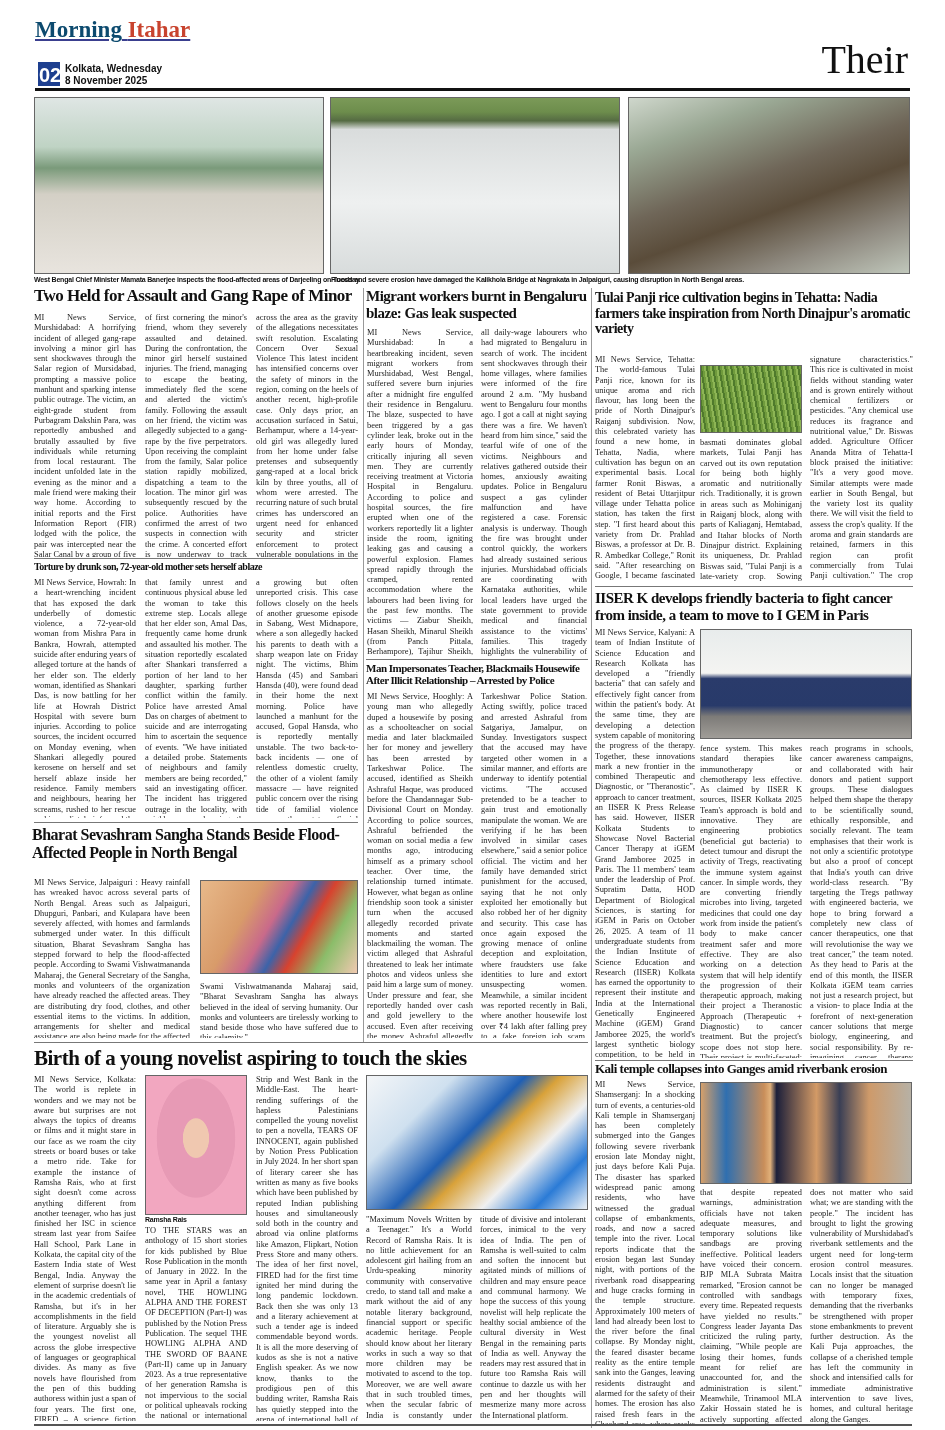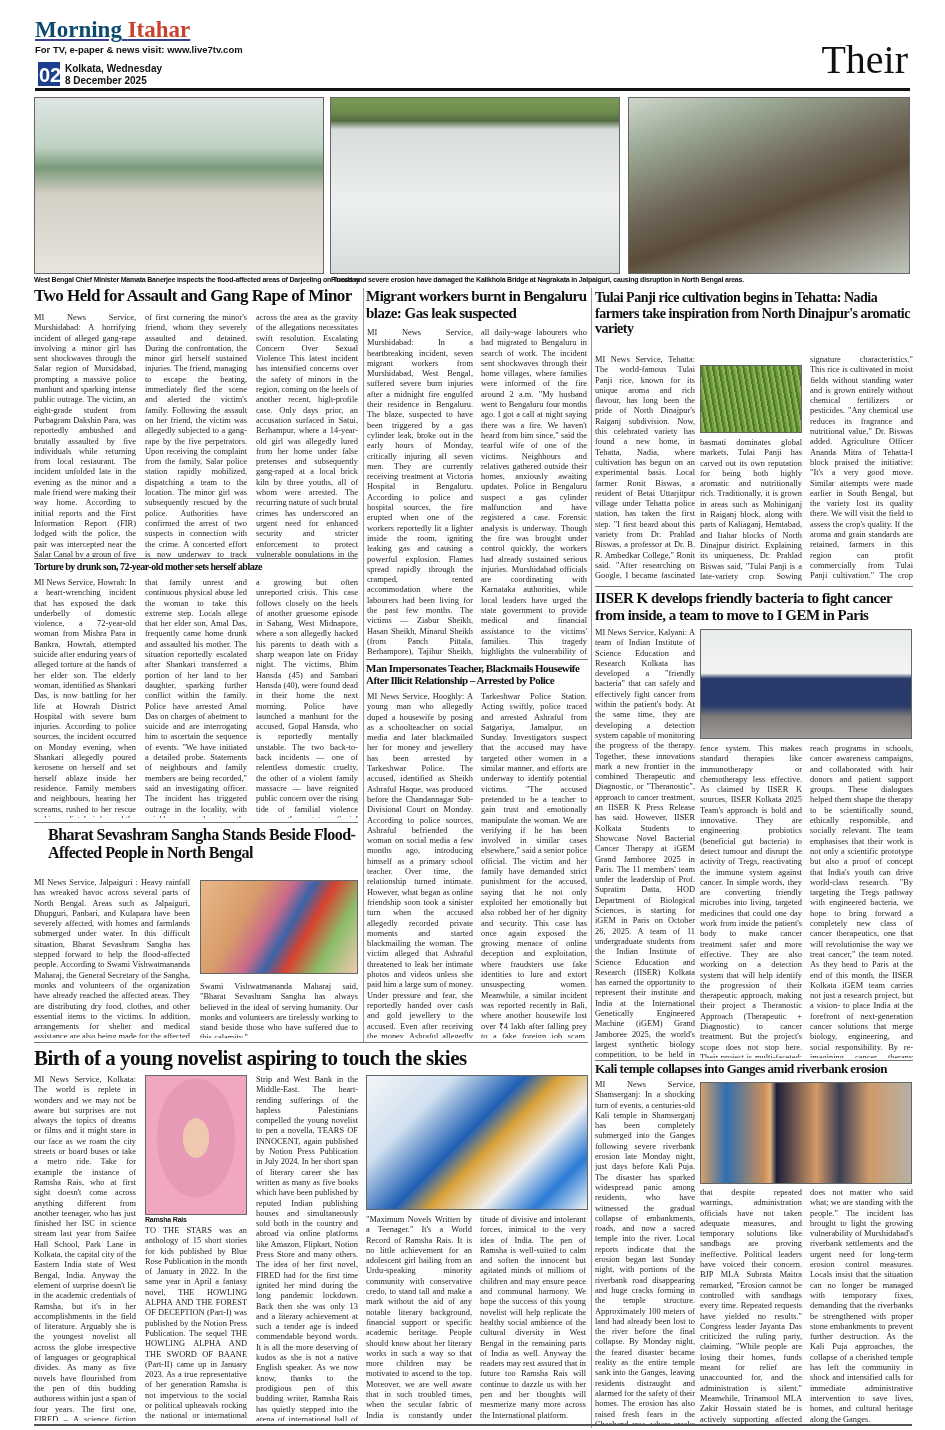--- a/index.html
+++ b/index.html
@@ -30,25 +30,24 @@
 .temple{background:linear-gradient(90deg,#d6a06a 0%,#2f6fb0 12%,#c98e5a 30%,#e0b07a 33%,#1c1f3a 36%,#d39a66 55%,#3a3f55 66%,#ce9a6a 80%,#b7b1a5 100%)}
 </style>
 </head>
 <body>
 
 <div class="masthead">
   <div class="brand">
     <span class="m">Morning</span>
     <span class="i">Itahar</span>
   </div>
-  <div class="visit">For TV, e-paper &amp; news visit: www.live7tv.com</div>
   <div class="pnum">02</div>
   <div class="dateline">
     <div>Kolkata, Wednesday</div>
-    <div>8 December 2025</div>
+    <div>8 November 2025</div>
   </div>
   <div class="section">Their</div>
 </div>
 <div class="rule"></div>
 
 <div class="photo ph1" style="left:34px;top:97px;width:290px;height:177px"></div>
 <div class="photo ph2" style="left:330px;top:97px;width:290px;height:177px"></div>
 <div class="photo ph3" style="left:628px;top:97px;width:282px;height:177px"></div>
 <div class="caption" style="left:34px;top:276px">West Bengal Chief Minister Mamata Banerjee inspects the flood-affected areas of Darjeeling on Tuesday.</div>
 <div class="caption" style="left:331px;top:276px">Floods and severe erosion have damaged the Kalikhola Bridge at Nagrakata in Jalpaiguri, causing disruption in North Bengal areas.</div>
@@ -58,21 +57,21 @@
 <div class="body col" style="left:145px;top:313px;width:102px;height:244px">of first cornering the minor's friend, whom they severely assaulted and detained. During the confrontation, the minor girl herself sustained injuries. The friend, managing to escape the beating, immediately fled the scene and alerted the victim's family. Following the assault on her friend, the victim was allegedly subjected to a gang-rape by the five perpetrators. Upon receiving the complaint from the family, Salar police station rapidly mobilized, dispatching a team to the location. The minor girl was subsequently rescued by the police. Authorities have confirmed the arrest of two suspects in connection with the crime. A concerted effort is now underway to track down and apprehend the remaining three accused who are currently at large. The police are conducting extensive searches</div>
 <div class="body col" style="left:256px;top:313px;width:102px;height:244px">across the area as the gravity of the allegations necessitates swift resolution. Escalating Concern Over Sexual Violence This latest incident has intensified concerns over the safety of minors in the region, coming on the heels of another recent, high-profile case. Only days prior, an accusation surfaced in Satui, Berhampur, where a 14-year-old girl was allegedly lured from her home under false pretenses and subsequently gang-raped at a local brick kiln by three youths, all of whom were arrested. The recurring nature of such brutal crimes has underscored an urgent need for enhanced security and stricter enforcement to protect vulnerable populations in the district. The community remains in a state of high tension pending the full apprehension of all suspects in the Salar case.</div>
 <div class="hr" style="left:34px;top:558px;width:324px;height:1px"></div>
 
 <div class="hl" style="left:34px;top:561px;width:324px;font-size:10px">Torture by drunk son, 72-year-old mother sets herself ablaze</div>
 <div class="body col" style="left:34px;top:578px;width:102px;height:240px">MI News Service, Howrah: In a heart-wrenching incident that has exposed the dark underbelly of domestic violence, a 72-year-old woman from Mishra Para in Bankra, Howrah, attempted suicide after enduring years of alleged torture at the hands of her elder son. The elderly woman, identified as Shankari Das, is now battling for her life at Howrah District Hospital with severe burn injuries. According to police sources, the incident occurred on Monday evening, when Shankari allegedly poured kerosene on herself and set herself ablaze inside her residence. Family members and neighbours, hearing her screams, rushed to her rescue and immediately informed the Bankra Investigation Centre. Police personnel arrived promptly and shifted her to the hospital. Preliminary investigations suggest</div>
 <div class="body col" style="left:145px;top:578px;width:102px;height:240px">that family unrest and continuous physical abuse led the woman to take this extreme step. Locals allege that her elder son, Amal Das, frequently came home drunk and assaulted his mother. The situation reportedly escalated after Shankari transferred a portion of her land to her daughter, sparking further conflict within the family. Police have arrested Amal Das on charges of abetment to suicide and are interrogating him to ascertain the sequence of events. "We have initiated a detailed probe. Statements of neighbours and family members are being recorded," said an investigating officer. The incident has triggered outrage in the locality, with neighbours condemning the repeated acts of cruelty inflicted on the aged woman. Many have called for stricter action to protect senior citizens from domestic abuse —</div>
 <div class="body col" style="left:256px;top:578px;width:102px;height:240px">a growing but often unreported crisis. This case follows closely on the heels of another gruesome episode in Sabang, West Midnapore, where a son allegedly hacked his parents to death with a sharp weapon late on Friday night. The victims, Bhim Hansda (45) and Sambari Hansda (40), were found dead in their home the next morning. Police have launched a manhunt for the accused, Gopal Hansda, who is reportedly mentally unstable. The two back-to-back incidents — one of relentless domestic cruelty, the other of a violent family massacre — have reignited public concern over the rising tide of familial violence across the state. Social activists and law enforcement officials have urged stronger community vigilance and faster intervention in domestic abuse cases, warning that "silence at home is breeding tragedy."</div>
 <div class="hr" style="left:34px;top:822px;width:324px;height:1px"></div>
 
-<div class="hl" style="left:48px;top:826px;width:324px;font-size:16px">Bharat Sevashram Sangha Stands Beside Flood-Affected People in North Bengal</div>
+<div class="hl" style="left:32px;top:826px;width:324px;font-size:16px">Bharat Sevashram Sangha Stands Beside Flood-Affected People in North Bengal</div>
 <div class="body col" style="left:34px;top:878px;width:156px;height:160px">MI News Service, Jalpaiguri : Heavy rainfall has wreaked havoc across several parts of North Bengal. Areas such as Jalpaiguri, Dhupguri, Panbari, and Kulapara have been severely affected, with homes and farmlands submerged under water. In this difficult situation, Bharat Sevashram Sangha has stepped forward to help the flood-affected people. According to Swami Vishwatmananda Maharaj, the General Secretary of the Sangha, monks and volunteers of the organization have already reached the affected areas. They are distributing dry food, clothes, and other essential items to the victims. In addition, arrangements for shelter and medical assistance are also being made for the affected families.</div>
 <div class="photo monk" style="left:200px;top:880px;width:158px;height:94px"></div>
 <div class="body col" style="left:200px;top:982px;width:158px;height:56px">Swami Vishwatmananda Maharaj said, "Bharat Sevashram Sangha has always believed in the ideal of serving humanity. Our monks and volunteers are tirelessly working to stand beside those who have suffered due to this calamity."</div>
 
 <div class="vr" style="left:363px;top:288px;height:755px"></div>
 <div class="vr" style="left:591px;top:288px;height:1140px"></div>
 
 <div class="hl" style="left:366px;top:288px;width:222px;font-size:15px">Migrant workers burnt in Bengaluru blaze: Gas leak suspected</div>
 <div class="body col" style="left:367px;top:328px;width:106px;height:332px">MI News Service, Murshidabad: In a heartbreaking incident, seven migrant workers from Murshidabad, West Bengal, suffered severe burn injuries after a midnight fire engulfed their residence in Bengaluru. The blaze, suspected to have been triggered by a gas cylinder leak, broke out in the early hours of Monday, critically injuring all seven men. They are currently receiving treatment at Victoria Hospital in Bengaluru. According to police and hospital sources, the fire erupted when one of the workers reportedly lit a lighter inside the room, igniting leaking gas and causing a powerful explosion. Flames spread rapidly through the cramped, rented accommodation where the labourers had been living for the past few months. The victims — Ziabur Sheikh, Hasan Sheikh, Minarul Sheikh (from Panch Pittala, Berhampore), Tajihur Sheikh, Hafizul Sheikh, Nuruzzamal Sheikh (from Banpara and Nagarajal), and Zahid Ali (from Khidirpur, Hariharpara) — were</div>
 <div class="body col" style="left:481px;top:328px;width:106px;height:332px">all daily-wage labourers who had migrated to Bengaluru in search of work. The incident sent shockwaves through their home villages, where families were informed of the fire around 2 a.m. "My husband went to Bengaluru four months ago. I got a call at night saying there was a fire. We haven't heard from him since," said the tearful wife of one of the victims. Neighbours and relatives gathered outside their homes, anxiously awaiting updates. Police in Bengaluru suspect a gas cylinder malfunction and have registered a case. Forensic analysis is underway. Though the fire was brought under control quickly, the workers had already sustained serious injuries. Murshidabad officials are coordinating with Karnataka authorities, while local leaders have urged the state government to provide medical and financial assistance to the victims' families. This tragedy highlights the vulnerability of migrant workers, who often live in hazardous conditions with minimal safety oversight in other states.</div>

